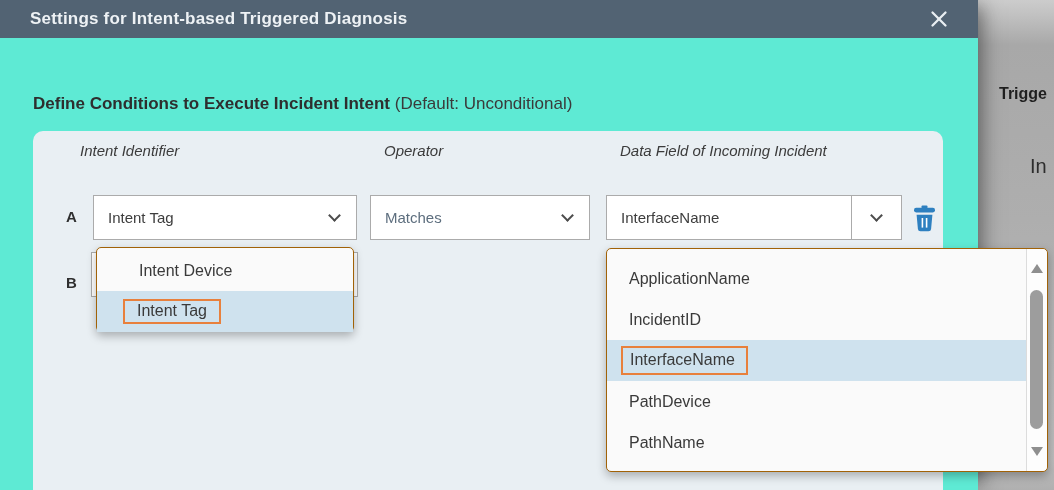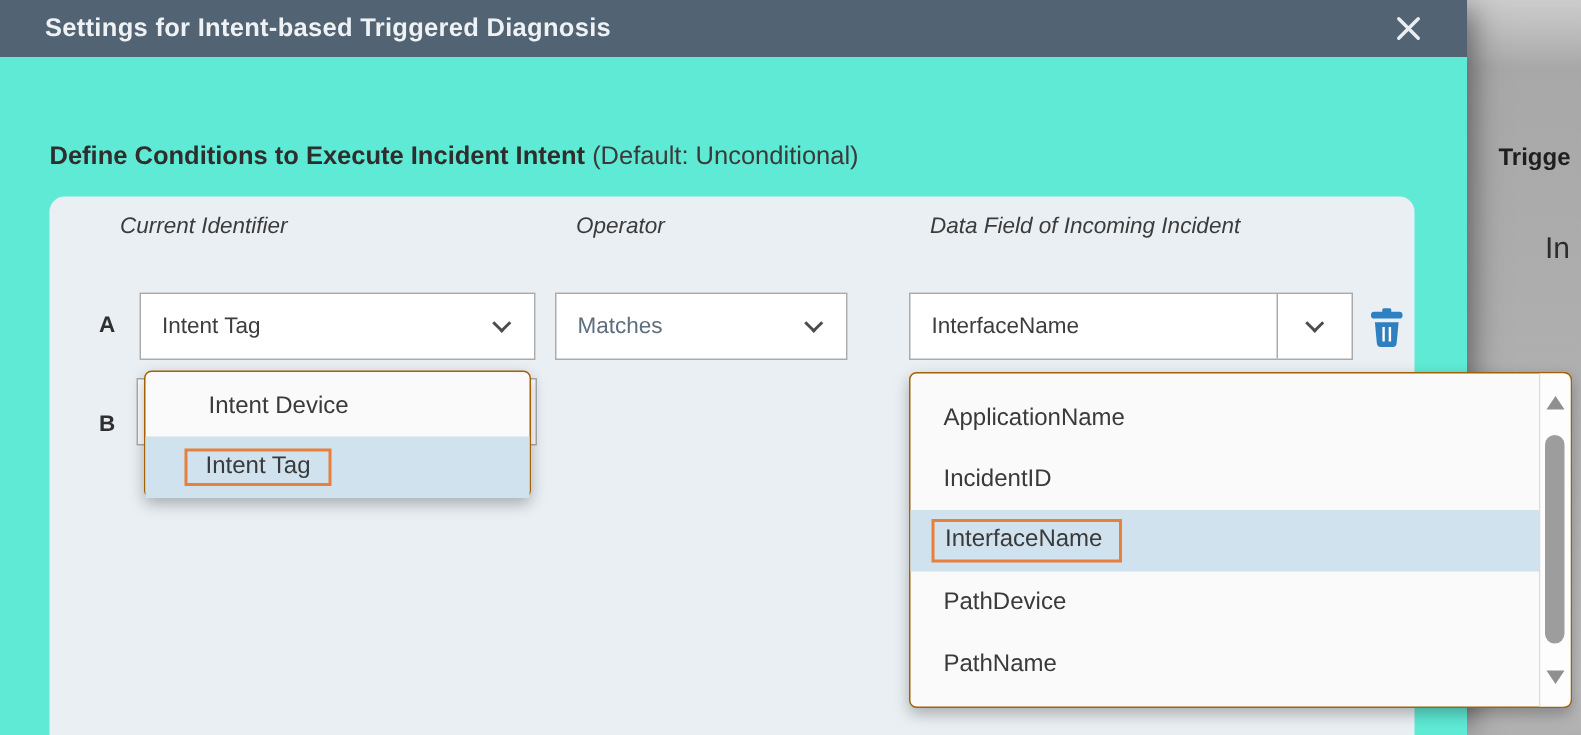--- a/index.html
+++ b/index.html
@@ -2,21 +2,21 @@
 <html><head>
 <meta charset="utf-8">
 <style>
   * { margin:0; padding:0; box-sizing:border-box; }
   html,body { width:1054px; height:490px; overflow:hidden;
     font-family:"Liberation Sans", sans-serif; background:#ffffff; }
 
   
   .backdrop { position:absolute; left:978px; top:0; width:76px; height:490px;
     background:linear-gradient(180deg,#cccccc 0px,#c2c2c2 14px,#a8a8a8 45px,#aeaeae 220px,#bcbcbc 460px,#b0b0b0 490px); }
-  .backdrop .bg-text1 { position:absolute; left:21px; top:97px; font-size:16px; font-weight:700; color:#1f1f1f; white-space:nowrap; }
+  .backdrop .bg-text1 { position:absolute; left:21px; top:85px; font-size:16px; font-weight:700; color:#1f1f1f; white-space:nowrap; }
   .backdrop .bg-text2 { position:absolute; left:52px; top:155px; font-size:20px; color:#2d2d2d; white-space:nowrap; }
 
   
   .dialog { position:absolute; left:0; top:0; width:978px; height:490px; background:#5eead4;
     box-shadow:10px 0 18px -6px rgba(20,20,20,.5); }
   .dlg-header { position:absolute; left:0; top:0; width:978px; height:38px; background:#526373; }
   .dlg-title { position:absolute; left:30px; top:0; line-height:38px; font-size:17px; font-weight:600;
     color:#eef2f5; letter-spacing:.2px; white-space:nowrap; }
   .close-btn { position:absolute; right:28px; top:9px; width:22px; height:22px; background:none; border:none;
     cursor:pointer; padding:0; }
@@ -32,21 +32,21 @@
   .col1 { left:80px; } .col2 { left:384px; } .col3 { left:620px; }
 
   .row-label { position:absolute; font-size:15px; font-weight:700; color:#2f2f2f; }
 
   .select { position:absolute; height:45px; background:#fff; border:1px solid #ababab;
     display:flex; align-items:center; justify-content:space-between; font-size:15px; color:#3d3d3d;
     padding-left:14px; cursor:pointer; }
   .chev { width:9px; height:9px; border-right:2px solid #4c4c4c; border-bottom:2px solid #4c4c4c;
     transform:rotate(45deg); margin:-4px 17px 0 0; flex:0 0 auto; }
   .sel-a1 { left:93px; top:195px; width:264px; }
-  .sel-a2 { left:370px; top:195px; width:195px; }
+  .sel-a2 { left:370px; top:195px; width:220px; }
   .sel-a2 .sel-text { color:#5d6e7e; }
   .sel-a3 { left:606px; top:195px; width:296px; padding-left:0; }
   .sel-a3 .sel-text { padding-left:14px; flex:1; }
   .sel-a3 .chev-cell { width:50px; align-self:stretch; border-left:1px solid #ababab;
     display:flex; align-items:center; justify-content:center; }
   .sel-a3 .chev { margin:-4px 0 0 0; }
   .sel-b { left:91px; top:252px; width:267px; }
 
   .trash-btn { position:absolute; left:911px; top:205px; width:26px; height:27px; background:none; border:none; cursor:pointer; padding:0; }
 
@@ -97,21 +97,21 @@
       </span>
     </button>
   </div>
 
   <div class="heading">
     <span class="hb">Define Conditions to Execute Incident Intent</span><span class="hn"> (Default: Unconditional)</span>
   </div>
 
   <div class="cond-panel"></div>
 
-  <div class="col-head col1">Current Identifier</div>
+  <div class="col-head col1">Intent Identifier</div>
   <div class="col-head col2">Operator</div>
   <div class="col-head col3">Data Field of Incoming Incident</div>
 
   <div class="row-label" style="left:66px; top:208px;">A</div>
 
   <div class="select sel-a1">
     <span class="sel-text">Intent Tag</span>
     <span class="chev"></span>
   </div>
 

